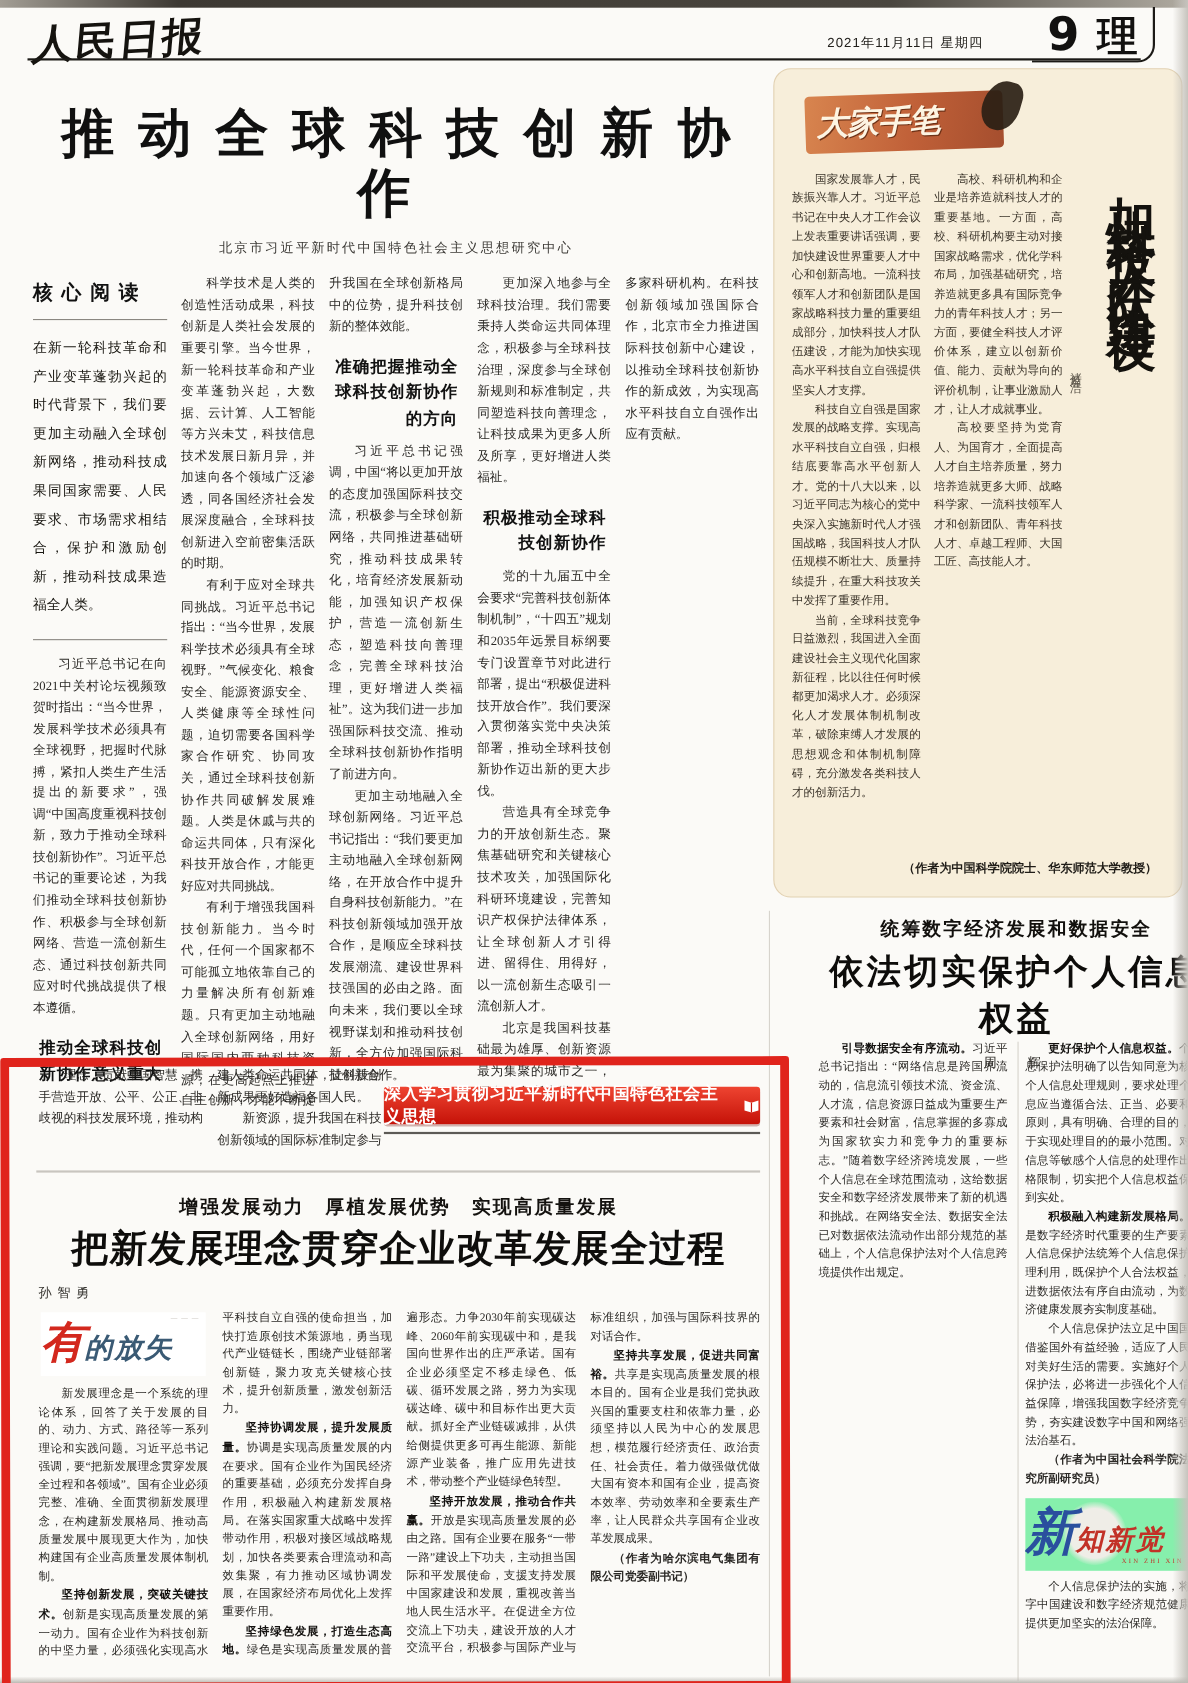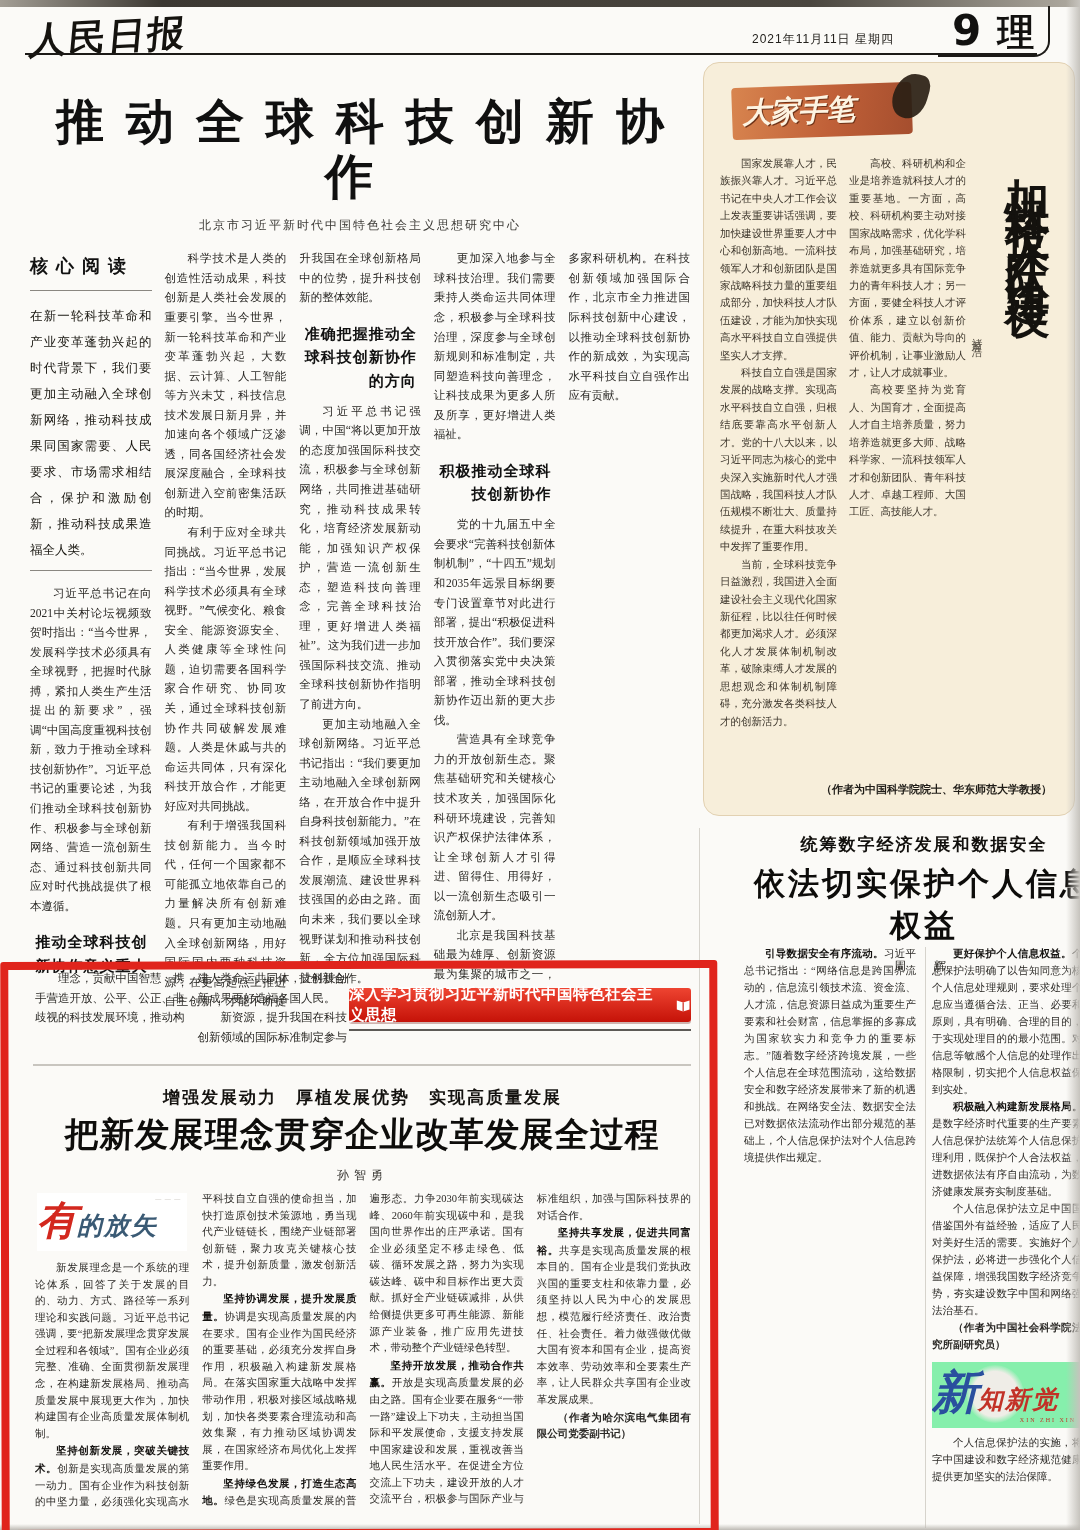--- a/index.html
+++ b/index.html
@@ -32,40 +32,40 @@
   .byline{margin-top:13px;text-align:center;font-size:12px;color:#3c3a36;letter-spacing:2px;}
   .cols5{margin-top:15px;height:768px;column-count:5;column-gap:13px;column-fill:auto;
        font-size:11.5px;line-height:1.7;text-align:justify;color:#2a2825;}
   .cols5 p,.tail-cols p,.art4-body p,.a3col p,.panel-body p{margin:0;text-indent:2em;}
   .cols5 h3{font-family:"Liberation Sans",sans-serif;font-size:15px;font-weight:700;letter-spacing:1px;
        text-align:right;margin:14px 4px 10px;line-height:1.55;color:#111;break-inside:avoid;}
   .corebox{break-inside:avoid;margin-bottom:13px;}
   .core-title{font-family:Liberation Serif, serif;font-size:18px;font-weight:800;letter-spacing:8px;
        color:#111;padding:2px 0 8px;border-bottom:1.5px solid #8a8781;margin-bottom:12px;}
   .core-text{font-size:12.5px;line-height:2.08;color:#17150f;text-align:justify;
-       padding-bottom:7px;border-bottom:1.5px solid #8a8781;}
+       padding-bottom:18px;border-bottom:1.5px solid #8a8781;}
 
   
   .tail-cols{position:absolute;left:35px;top:969px;width:312px;height:92px;column-count:2;column-gap:13px;
        column-fill:auto;font-size:11.5px;line-height:1.7;text-align:justify;color:#2a2825;overflow:hidden;}
 
   
   .study-banner{position:absolute;left:349px;top:988px;width:342px;height:34px;display:flex;align-items:center;
        justify-content:center;gap:7px;background:linear-gradient(180deg,#ee4431,#c51208);color:#fff;
        font-family:"Liberation Sans",sans-serif;font-weight:700;font-size:15.5px;letter-spacing:0.5px;
        border-radius:3px;box-shadow:0 2px 0 rgba(110,15,8,.3);}
   .banner-sub{position:absolute;left:349px;top:1029px;width:342px;height:2px;background:#5c5a56;}
   .tail-divider{position:absolute;left:33px;top:1064px;width:658px;height:2px;background:#c8c5bf;}
 
   
   .art4-kicker{position:absolute;left:35px;top:1086px;width:655px;text-align:center;
        font-family:"Liberation Sans",sans-serif;font-weight:800;font-size:17px;letter-spacing:2px;color:#14120f;}
   .art4-title{position:absolute;left:35px;top:1112px;width:655px;text-align:center;font-weight:900;
        font-size:34px;letter-spacing:1px;color:#0e0d0b;transform:skewX(-2deg);}
-  .art4-author{position:absolute;left:35px;top:1167px;width:655px;text-align:center;font-size:12px;
+  .art4-author{position:absolute;left:35px;top:1167px;width:655px;text-align:left;font-size:12px;
        color:#35332f;letter-spacing:5px;}
   .art4-body{position:absolute;left:35px;top:1191px;width:656px;height:322px;column-count:4;column-gap:13px;
        column-fill:auto;font-size:10.5px;line-height:1.58;text-align:justify;color:#2b2926;overflow:hidden;}
   .art4-body b,.a3col b{font-family:"Liberation Sans",sans-serif;color:#141210;}
   .attr-line{font-family:"Liberation Sans",sans-serif;font-weight:700;}
   .ydfs{break-inside:avoid;height:58px;margin:2px 2px 9px;position:relative;background:#fff;}
   .ydfs .y1{font-size:40px;font-weight:900;font-style:italic;color:#d3281e;line-height:56px;}
   .ydfs .y2{font-size:25px;font-weight:800;font-style:italic;color:#3a5a74;letter-spacing:2px;}
   .ydfs .marks{position:absolute;right:6px;top:2px;font-size:6px;color:#b7b2a9;letter-spacing:1px;}
 

